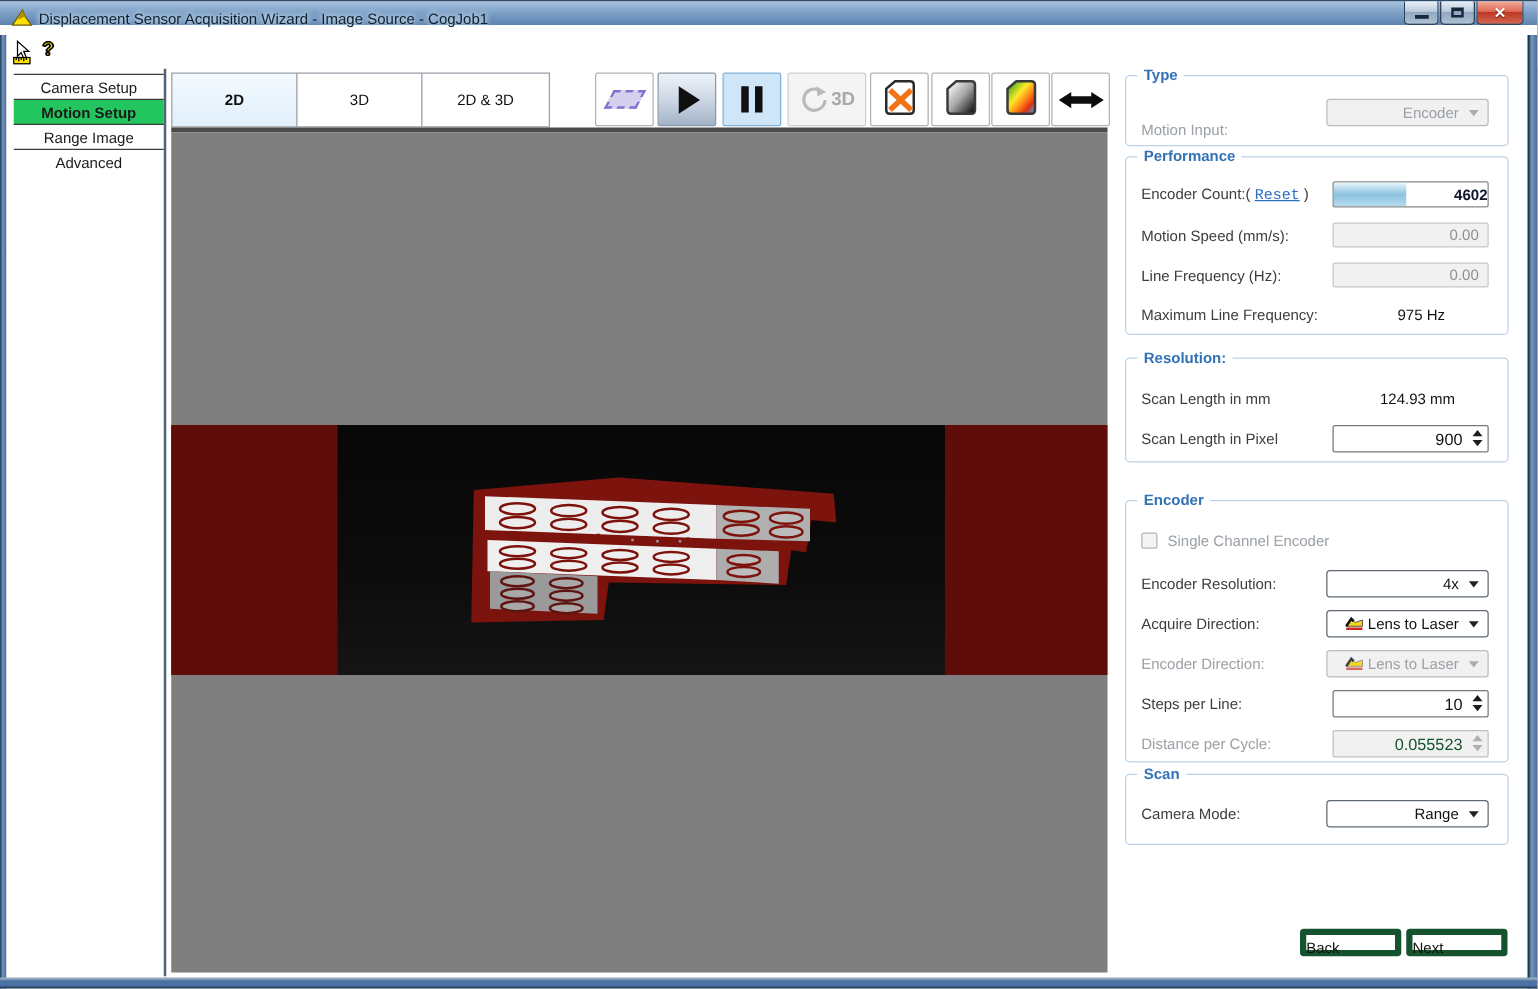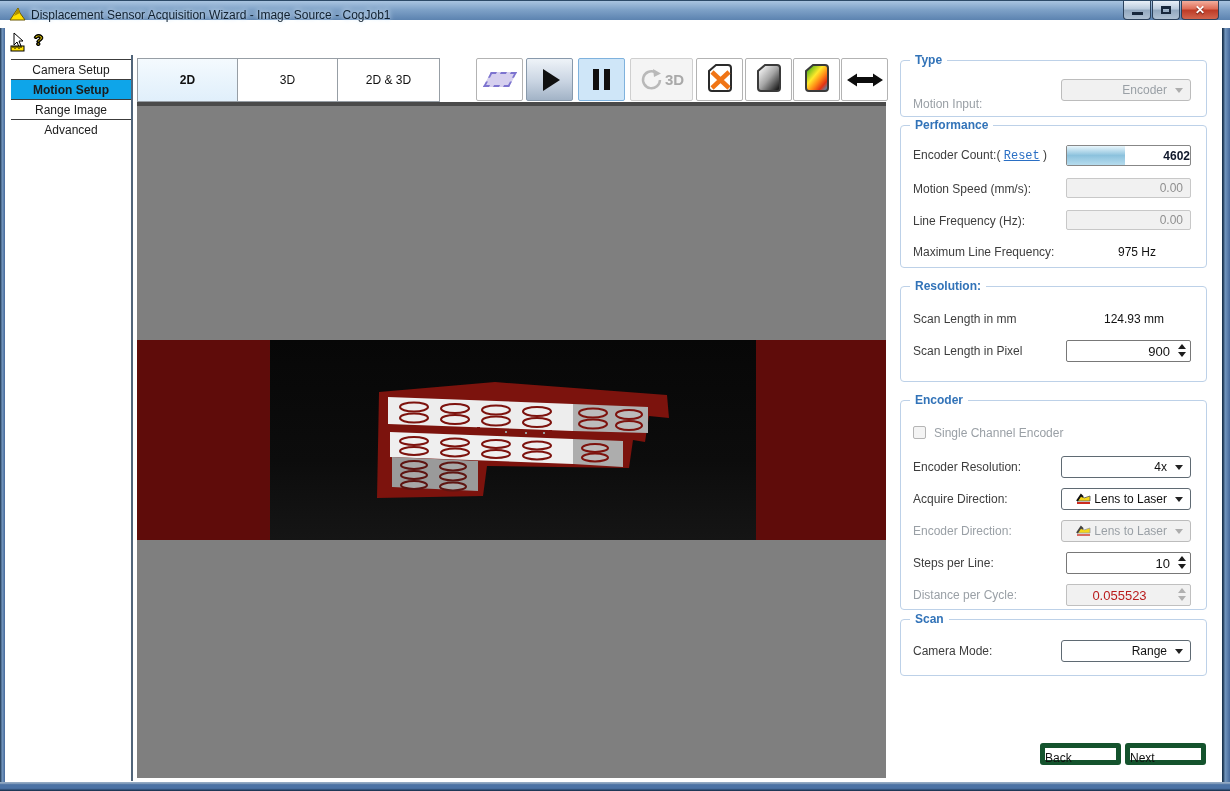--- a/index.html
+++ b/index.html
@@ -31,21 +31,21 @@
 
   
   .toolbar-top { position:absolute; left:0; top:28px; width:100%; height:27px; background:#fff; }
   .help-icon { position:absolute; left:34px; top:3px; font-size:15px; font-weight:bold; color:#ffe000;
     -webkit-text-stroke:1px #000; text-shadow:1px 0 0 #000,-1px 0 0 #000,0 1px 0 #000,0 -1px 0 #000; }
   .pointer-icon { position:absolute; left:10px; top:4px; }
 
   
   .nav { position:absolute; left:11px; top:59px; width:120px; border-top:1px solid #3c3c3c; background:#fff; }
   .nav-item { height:20px; line-height:20px; text-align:center; border-bottom:1px solid #3c3c3c; color:#1b1b1b; cursor:default; }
-  .nav-item.selected { background:#0ea5e9; font-weight:bold; }
+  .nav-item.selected { background:#22c55e; font-weight:bold; }
   .nav-item:last-child { border-bottom:none; }
   .vsplit { position:absolute; left:131px; top:55px; width:2px; height:726px; background:#51657a; }
 
   
   .tab { position:absolute; top:58px; height:44px; border:1px solid #979ea5; background:#fff;
     text-align:center; line-height:42px; color:#111; }
   .tab.selected { background:linear-gradient(180deg,#f4fafe 0%,#e0effb 100%); font-weight:bold; }
   .tab-underline { position:absolute; left:137px; top:102px; width:749px; height:4px; background:#4a4a4a; }
 
   
@@ -82,21 +82,21 @@
     background:linear-gradient(180deg,#e9f6fc 0%,#8cc2dd 50%,#b6dcee 100%); }
   .enc-value { position:relative; display:block; text-align:right; font-weight:bold; color:#0f172a; padding-top:3px; }
 
   .spin { position:absolute; right:15px; width:125px; height:22px; background:#fff; border:1px solid #787878; border-radius:2px; }
   .spin input { position:absolute; left:2px; top:1px; width:101px; height:18px; border:none; outline:none;
     text-align:right; font-family:Liberation Sans, sans-serif; font-size:13px; color:#111; background:transparent; }
   .spin-arrows { position:absolute; right:4px; top:3px; display:flex; flex-direction:column; gap:3px; }
   .arr-up { width:0; height:0; border-left:4px solid transparent; border-right:4px solid transparent; border-bottom:5px solid #1c1c1c; }
   .arr-dn { width:0; height:0; border-left:4px solid transparent; border-right:4px solid transparent; border-top:5px solid #1c1c1c; }
   .spin.disabled { background:#f1f1f1; border-color:#c0c0c0; }
-  .spin.disabled input { color:#b91c1c;text-align:center; }
+  .spin.disabled input { color:#14532d; }
   .spin.disabled .arr-up { border-bottom-color:#b0b0b0; }
   .spin.disabled .arr-dn { border-top-color:#b0b0b0; }
 
   .combo { position:absolute; right:15px; width:130px; height:22px; background:#fff; border:1px solid #5f6a73;
     border-radius:3px; display:flex; align-items:center; justify-content:flex-end; padding:0 7px; color:#111; }
   .combo .co-arrow { width:0; height:0; border-left:4px solid transparent; border-right:4px solid transparent;
     border-top:5px solid #222; margin-left:8px; }
   .combo.disabled { background:#f1f1f1; border-color:#bcbcbc; color:#9aa0a6; }
   .combo.disabled .co-arrow { border-top-color:#adadad; }
   .sensor-icon { margin-right:3px; display:flex; }
@@ -327,21 +327,21 @@
       <span class="enc-value">4602</span>
     </div>
     <span class="row-label" style="top:56px;">Motion Speed (mm/s):</span>
     <div class="rofield" style="top:52px;">0.00</div>
     <span class="row-label" style="top:88px;">Line Frequency (Hz):</span>
     <div class="rofield" style="top:84px;">0.00</div>
     <span class="row-label" style="top:119px;">Maximum Line Frequency:</span>
     <span class="row-label" style="left:auto;right:50px;top:119px;color:#111;">975 Hz</span>
   </div>
 
-  <div class="gbox" style="top:286px;height:96px;">
+  <div class="gbox" style="top:286px;height:84px;">
     <span class="gbox-title">Resolution:</span>
     <span class="row-label" style="top:25px;">Scan Length in mm</span>
     <span class="row-label" style="left:auto;right:42px;top:25px;color:#111;">124.93 mm</span>
     <span class="row-label" style="top:57px;">Scan Length in Pixel</span>
     <div class="spin" style="top:53px;">
       <input value="900" style="">
       <span class="spin-arrows">
           <span class="arr-up"></span>
           <span class="arr-dn"></span>
         </span>

